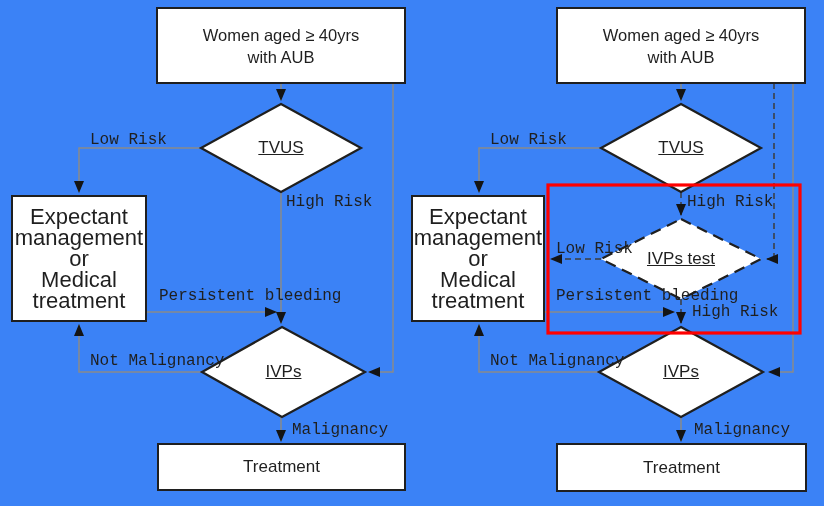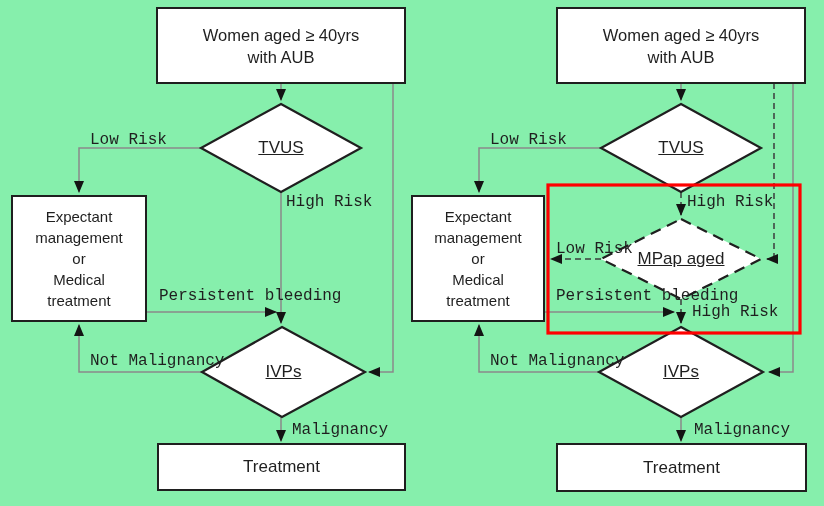--- a/index.html
+++ b/index.html
@@ -1,34 +1,34 @@
 <!DOCTYPE html>
 <html><head>
 <meta charset="utf-8">
 <style>
   html,body { margin:0; padding:0; background:#ffffff; }
   .stage {
-    position:relative; width:824px; height:506px; background:#86efac;
+    position:relative; width:824px; height:506px; background:#3b82f6;
     font-family:"Liberation Sans", sans-serif; color:#1f1f1f; overflow:hidden;
   }
   svg.canvas { position:absolute; left:0; top:0; }
   .box   { fill:#ffffff; stroke:#1f1f1f; stroke-width:2; }
   .diamond { fill:#ffffff; stroke:#1f1f1f; stroke-width:2.2; }
   .diamond.dashed { stroke-dasharray:11 7; }
   .conn  { fill:none; stroke:#8a8a8a; stroke-width:1.5; }
   .conn.dashed { stroke:#3d3d3d; stroke-dasharray:6 4; }
   .hl    { fill:none; stroke:#ff0000; stroke-width:3.2; }
 
   .node {
     position:absolute; display:flex; flex-direction:column;
     align-items:center; justify-content:center; text-align:center;
   }
   .node span { display:block; }
   .start-text { font-size:16.5px; line-height:22px; }
-  .mgmt-text  { font-size:15px; line-height:21px; }
+  .mgmt-text  { font-size:22px; line-height:21px; }
   .treat-text { font-size:17px; }
   .decision-text { font-size:17px;text-decoration:underline; }
   .edge-label {
     position:absolute; font-size:16px; line-height:19px; white-space:nowrap;font-family:Liberation Mono, monospace;
   }
   .edge-label.lh20 { line-height:20px; }
 </style>
 </head>
 <body>
 
@@ -123,21 +123,21 @@
     <span>TVUS</span>
   </div>
   <div class="edge-label" style="left:490px;top:131px">
     <span>Low</span>
     <span>Risk</span>
   </div>
   <div class="edge-label" style="left:687px;top:193px">
     <span>High Risk</span>
   </div>
   <div class="node decision-text" style="left:601px;top:219px;width:160px;height:80px">
-    <span>MPap aged</span>
+    <span>IVPs test</span>
   </div>
   <div class="edge-label" style="left:556px;top:240px">
     <span>Low</span>
     <span>Risk</span>
   </div>
   <div class="node mgmt-text" style="left:412px;top:196px;width:132px;height:125px">
     <span>Expectant</span>
     <span>management</span>
     <span>or</span>
     <span>Medical</span>

